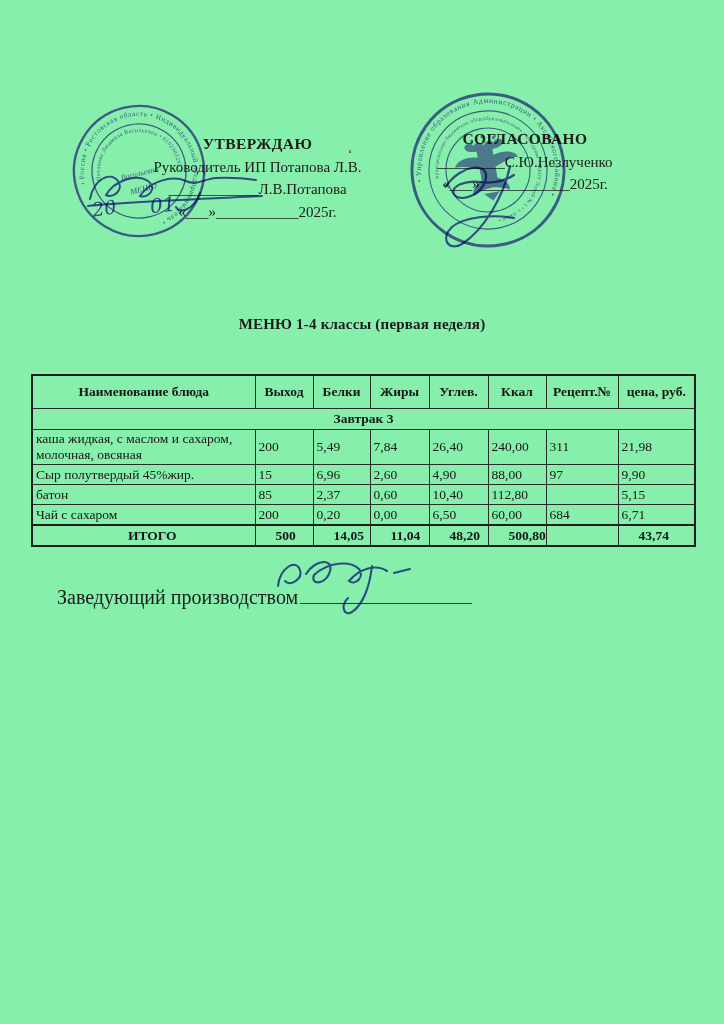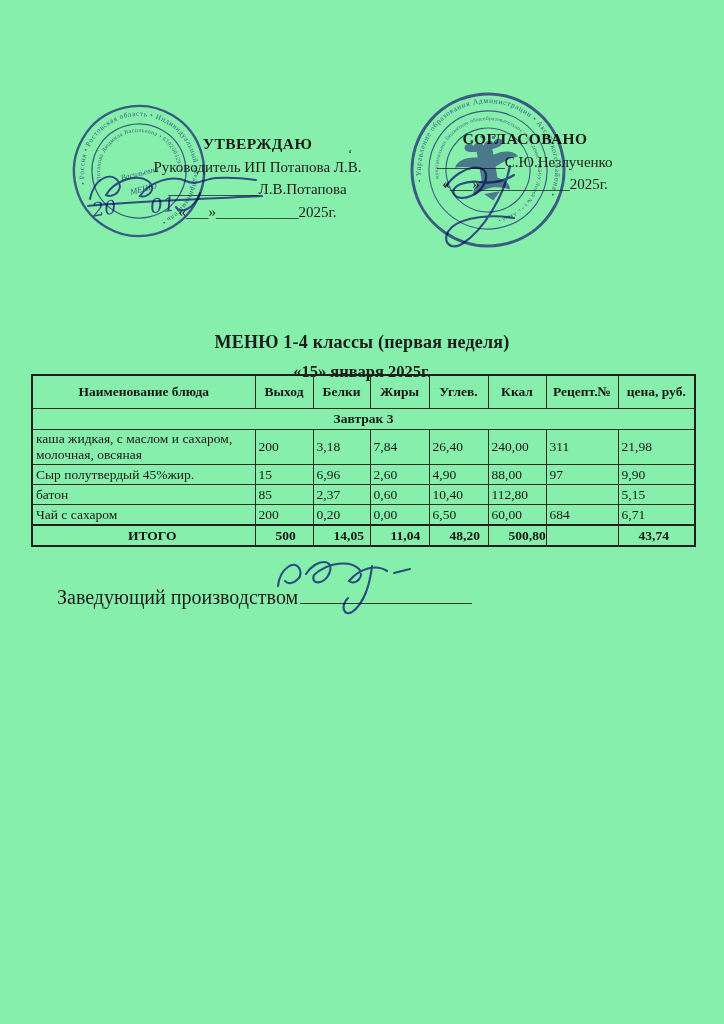--- a/index.html
+++ b/index.html
@@ -15,21 +15,21 @@
   #approval-right{left:390px;top:128px;width:270px;}
   
   .stamp{position:absolute;mix-blend-mode:multiply;opacity:.88;filter:blur(.3px);}
   .ink{position:absolute;mix-blend-mode:multiply;}
   .hand{
     position:absolute;font-family:"DejaVu Serif", serif;font-style:italic;
     color:#5a4cc0;mix-blend-mode:multiply;
   }
   
   .title-block{position:absolute;left:0;top:316px;width:724px;text-align:center;}
-  .title-line1{font-size:18px;font-weight:bold;letter-spacing:.2px;margin-top:16px;}
+  .title-line1{font-size:15px;font-weight:bold;letter-spacing:.2px;}
   .title-line2{font-size:16.5px;font-weight:bold;margin-top:9px;}
   
   table.menu{
     position:absolute;left:31px;top:374px;width:663px;
     border-collapse:collapse;table-layout:fixed;
     font-size:13.5px;color:#161614;
   }
   table.menu th, table.menu td{
     border:1px solid #2b2b28;padding:1px 3px;overflow:hidden;
   }
@@ -126,21 +126,20 @@
 
   <svg class="ink" style="left:420px;top:156px;" width="150" height="100" viewBox="0 0 150 100">
     <g fill="none" stroke="#4742b5" stroke-width="2.2" stroke-linecap="round" opacity=".9">
       <path d="M26,30 C42,8 68,6 66,22 C64,38 40,48 34,38 C30,30 46,24 60,26 C74,28 86,24 94,19"></path>
       <path d="M90,10 C84,40 64,74 42,88 C28,96 20,82 32,71 C44,61 72,58 94,62"></path>
     </g>
   </svg>
 
   <div class="title-block">
     <div class="title-line1">МЕНЮ 1-4 классы  (первая неделя)</div>
-    <div class="title-line2">«15» января 2025г.</div>
   </div>
 
   <table class="menu">
     <colgroup>
       <col style="width:223px">
         <col style="width:58px">
         <col style="width:57px">
         <col style="width:59px">
       <col style="width:59px">
         <col style="width:58px">
@@ -157,21 +156,21 @@
       <th>Ккал</th>
       <th>Рецепт.№</th>
       <th>цена, руб.</th>
     </tr>
     <tr class="section-row">
       <td colspan="8">Завтрак 3</td>
     </tr>
     <tr>
       <td class="name">каша жидкая, с маслом и сахаром, молочная, овсяная</td>
       <td class="num">200</td>
-      <td class="num">3,18</td>
+      <td class="num">5,49</td>
       <td class="num">7,84</td>
       <td class="num">26,40</td>
       <td class="num">240,00</td>
       <td class="num">311</td>
       <td class="num">21,98</td>
     </tr>
     <tr>
       <td class="name">Сыр полутвердый 45%жир.</td>
       <td class="num">15</td>
       <td class="num">6,96</td>

